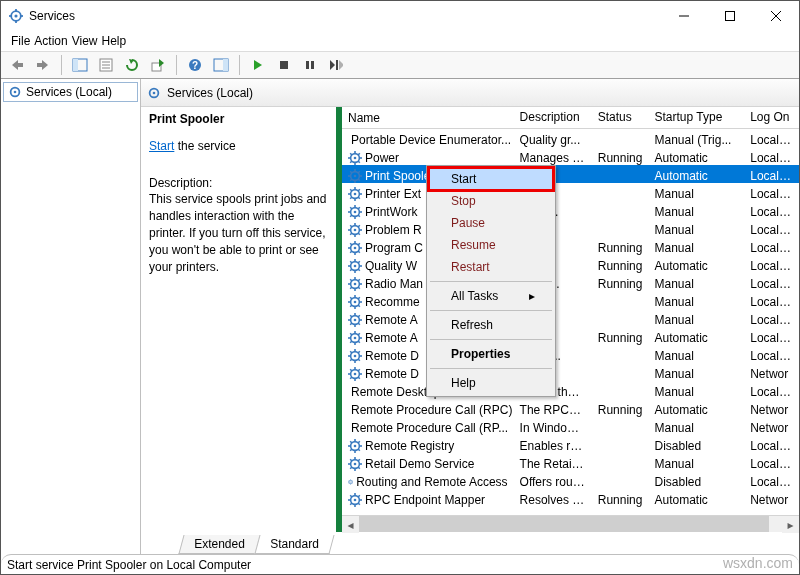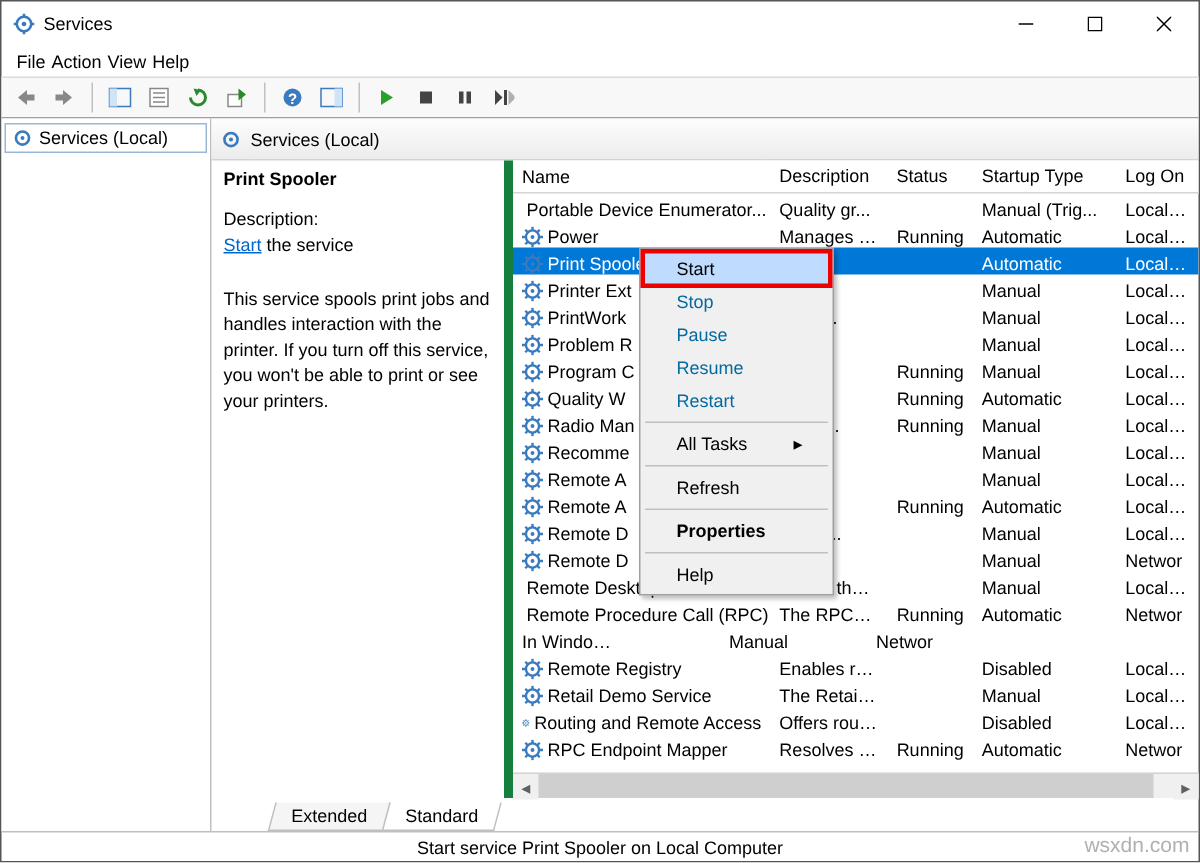--- a/index.html
+++ b/index.html
@@ -41,25 +41,25 @@
   .c4 { width:56px; }
   .hscroll { height:17px; background:#f0f0f0; display:flex; border-top:1px solid #d4d4d4;}
   .hscroll .thumb { background:#cfcfcf; }
   .scrollbtn { width:17px; height:17px; background:#f0f0f0; display:flex; align-items:center; justify-content:center; color:#606060;}
   
   .tabstrip { height:22px; display:flex; align-items:flex-end; padding-left:40px; }
   .tab { padding:2px 12px; border:1px solid #bfbfbf; border-top:none; background:#f5f5f5; margin-right:-1px; font-size:12px; transform:skewX(-15deg);}
   .tab span { display:inline-block; transform:skewX(15deg); }
   .tab.active { background:#fff; }
   
-  .statusbar { height:20px; border-top:1px solid #bfbfbf; display:flex; align-items:center; padding:0 6px; font-size:12px; justify-content:center; }
+  .statusbar { height:20px; border-top:1px solid #bfbfbf; display:flex; align-items:center; padding:0 6px; font-size:12px; justify-content:flex-start;border-radius:10px; }
   
   .ctxmenu { position:absolute; border:1px solid #a0a0a0; background:#f0f0f0; box-shadow:2px 2px 3px rgba(0,0,0,0.25); padding:2px; width:130px; z-index:50;}
   .ctxmenu .mi { padding:4px 18px 4px 22px; display:flex; justify-content:space-between; align-items:center;}
-  .ctxmenu .mi.disabled { color:#0369a1; }
+  .ctxmenu .mi.disabled { color:#7f1d1d; }
   .ctxmenu .mi.highlight { outline:3px solid #e00; outline-offset:-1px; background:#bfdcff;}
   .ctxmenu hr { border:none; border-top:1px solid #c0c0c0; margin:3px 1px; }
   .gear-icon { width:14px; height:14px; }
   .watermark { position:absolute; right:6px; bottom:3px; color:#b0b0b0; font-size:14px;}
 </style>
 </head>
 <body>
 
 <div class="window">
 
@@ -201,24 +201,24 @@
             <circle cx="8" cy="8" r="5" fill="none" stroke="#3a7abf" stroke-width="2"></circle>
             <circle cx="8" cy="8" r="1.5" fill="#3a7abf"></circle>
           </svg>
         <span>Services (Local)</span>
       </div>
 
       <div class="rightcontent">
 
         <div class="detailcol">
           <h3>Print Spooler</h3>
-          <div>Description:</div>
           <div style="margin-bottom:20px;">
             <span class="link">Start</span><span> the service</span>
           </div>
+          <div>Description:</div>
           <div>This service spools print jobs and handles interaction with the printer. If you turn off this service, you won't be able to print or see your printers.</div>
         </div>
 
         <div class="listcol">
           <div class="colheaders">
             <div class="ch c0">Name</div>
             <div class="ch c1">Description</div>
             <div class="ch c2">Status</div>
             <div class="ch c3">Startup Type</div>
             <div class="ch c4">Log On</div>
@@ -586,20 +586,37 @@
                     </g>
                   </svg>
                   <span>Remote Procedure Call (RPC)</span>
                 </div>
                 <div class="cell c1">The RPCSS s...</div>
                 <div class="cell c2">Running</div>
                 <div class="cell c3">Automatic</div>
                 <div class="cell c4">Networ</div>
               </div>
               <div class="row">
+                <div class="cell c0">
+                  <svg width="14" height="14" viewBox="0 0 16 16">
+                    <circle cx="8" cy="8" r="5" fill="none" stroke="#3a7abf" stroke-width="1.8"></circle>
+                    <circle cx="8" cy="8" r="1.5" fill="#3a7abf"></circle>
+                    <g stroke="#3a7abf" stroke-width="1.8">
+                      <line x1="8" y1="0" x2="8" y2="3"></line>
+                      <line x1="8" y1="13" x2="8" y2="16"></line>
+                      <line x1="0" y1="8" x2="3" y2="8"></line>
+                      <line x1="13" y1="8" x2="16" y2="8"></line>
+                      <line x1="2.5" y1="2.5" x2="4.5" y2="4.5"></line>
+                      <line x1="11.5" y1="11.5" x2="13.5" y2="13.5"></line>
+                      <line x1="2.5" y1="13.5" x2="4.5" y2="11.5"></line>
+                      <line x1="11.5" y1="4.5" x2="13.5" y2="2.5"></line>
+                    </g>
+                  </svg>
+                  <span>Remote Procedure Call (RP...</span>
+                </div>
                 <div class="cell c1">In Windows...</div>
                 <div class="cell c2"></div>
                 <div class="cell c3">Manual</div>
                 <div class="cell c4">Networ</div>
               </div>
               <div class="row">
                 <div class="cell c0">
                   <svg width="14" height="14" viewBox="0 0 16 16">
                     <circle cx="8" cy="8" r="5" fill="none" stroke="#3a7abf" stroke-width="1.8"></circle>
                     <circle cx="8" cy="8" r="1.5" fill="#3a7abf"></circle>

